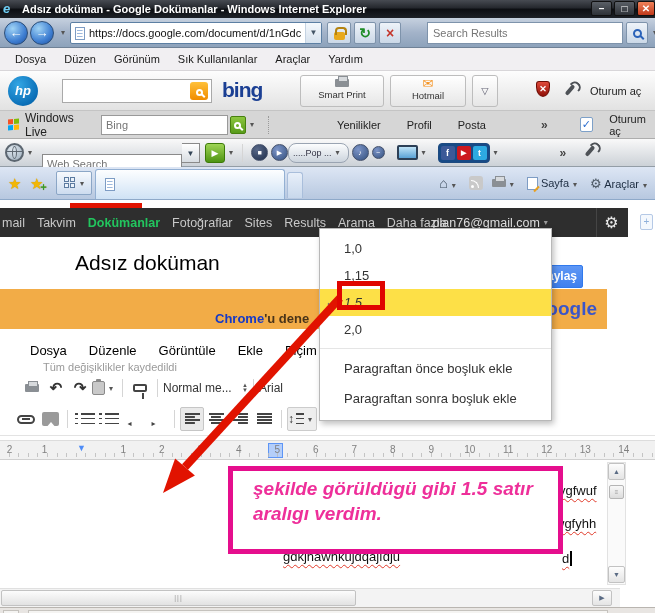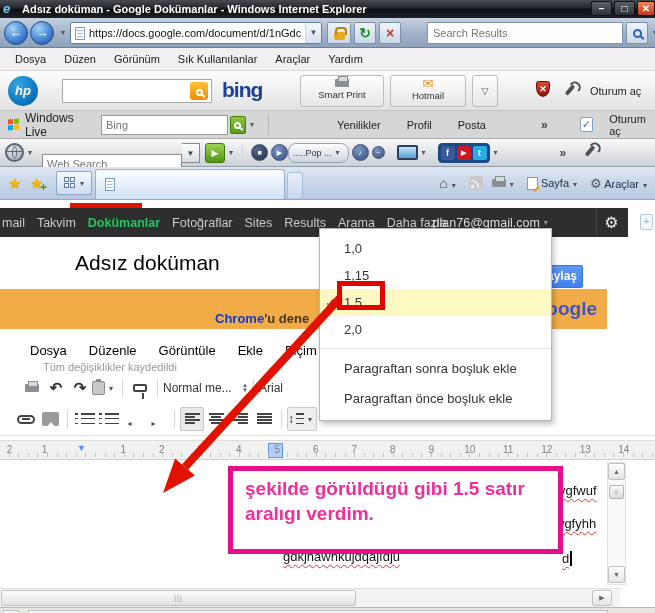--- a/index.html
+++ b/index.html
@@ -211,31 +211,31 @@
   .hscroll { left:0; top:588px; width:620px; height:19px; background:#f3f3f3; border-top:1px solid #e0e0e0; }
   .hthumb { position:absolute; left:1px; top:1px; width:355px; height:16px; background:linear-gradient(#fcfcfc,#e2e2e2); border:1px solid #c2c2c2; border-radius:2px;
     text-align:center; font-size:7px; color:#9a9a9a; line-height:14px; letter-spacing:1px; }
   .statusbar { left:0; top:607px; width:655px; height:6px; background:#e8e5e2; border-top:1px solid #b9b5b0; }
   .statusbar b { position:absolute; top:2px; height:4px; background:#f5f4f2; border:1px solid #c5c2bd; }
 
   
   .spmenu { left:319px; top:228px; width:233px; background:#fff; border:1px solid #b8b8b8;
     box-shadow:2px 3px 6px rgba(0,0,0,.25); z-index:40; padding:6px 0; font-size:13px; color:#333; }
   .spmenu .row { position:relative; height:27px; line-height:27px; padding-left:24px; }
-  .spmenu .row.sel { background:#fef9c3; }
+  .spmenu .row.sel { background:#fde047;font-style:italic; }
   .spmenu .row .chk { position:absolute; left:5px; color:#777; font-size:13px; }
   .spmenu .sep { border-top:1px solid #e5e5e5; margin:5px 0; }
   .spmenu .prow { height:30px; line-height:30px; padding-left:24px; }
 
   
   .redline { left:70px; top:203px; width:72px; height:5px; background:#e11300; z-index:60; }
   .redbox { left:337px; top:281px; width:48px; height:29px; border:5px solid #e00500; z-index:72; }
   .overlay-svg { position:absolute; left:0; top:0; z-index:70; pointer-events:none; }
   .pinknote { left:228px; top:466px; width:335px; height:88px; background:#fff; border:5px solid #e50e8d; z-index:55;
-    padding:5px 12px; font-size:19px; font-weight:bold; color:#ee2f9a; line-height:1.32; }
+    padding:5px 20px; font-size:19px; font-weight:bold; color:#ee2f9a; line-height:1.32;font-style:italic; }
 </style>
 </head>
 <body>
 
 <div class="screen">
 
   <div class="abs titlebar">
     <span class="ie-logo">e</span>
     <span>Adsız doküman - Google Dokümanlar - Windows Internet Explorer</span>
     <span class="winbtns">
@@ -518,22 +518,22 @@
     <b style="left:3px;width:16px"></b>
     <b style="left:28px;width:580px"></b>
   </div>
 
   <div class="abs spmenu">
     <div class="row"><span>1,0</span></div>
     <div class="row"><span>1,15</span></div>
     <div class="row sel"><span class="chk">✓</span><span>1,5</span></div>
     <div class="row"><span>2,0</span></div>
     <div class="sep"></div>
+    <div class="prow"><span>Paragraftan önce boşluk ekle</span></div>
     <div class="prow"><span>Paragraftan sonra boşluk ekle</span></div>
-    <div class="prow"><span>Paragraftan önce boşluk ekle</span></div>
   </div>
 
   <div class="abs redline"></div>
   <div class="abs redbox"></div>
   <svg class="overlay-svg" width="655" height="613">
     <line x1="340" y1="298" x2="185" y2="467" stroke="#e11300" stroke-width="8"></line>
     <polygon points="163,493 194.9,475.5 175.1,458.5" fill="#e11300"></polygon>
   </svg>
   <div class="abs pinknote">
     <span>şekilde görüldügü gibi 1.5 satır aralıgı verdim.</span>

